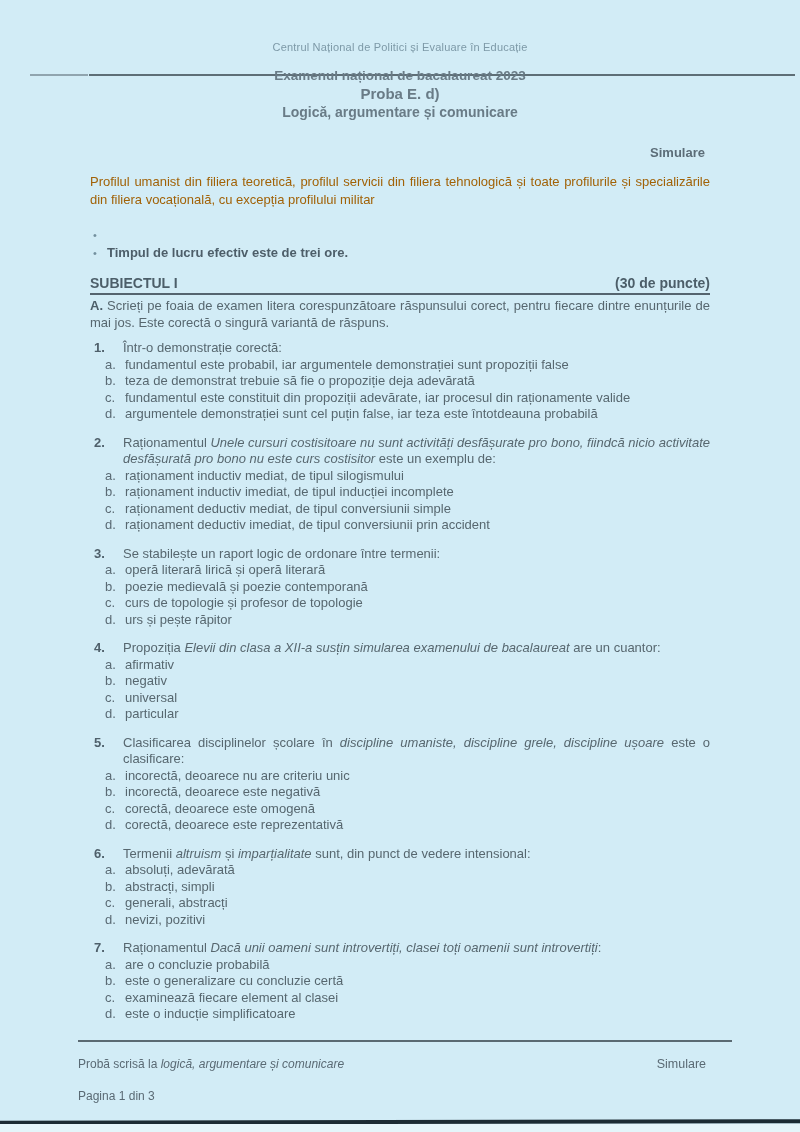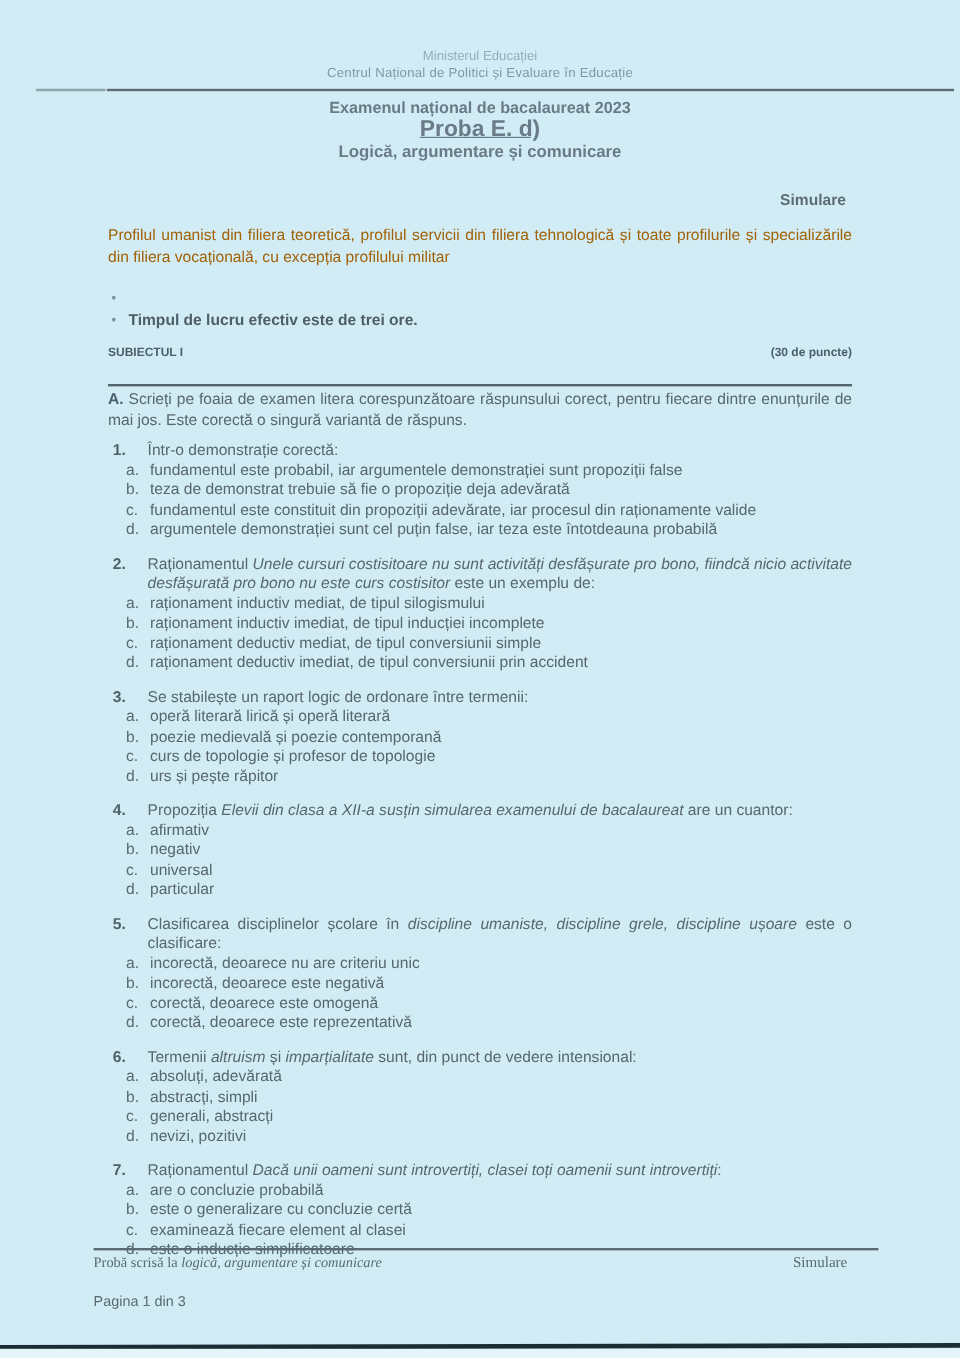--- a/index.html
+++ b/index.html
@@ -18,64 +18,63 @@
   
   .hdr-dash{position:absolute;top:74px;left:30px;width:58px;border-top:2px solid rgba(90,106,114,.55);}
   .hdr-rule{position:absolute;top:74px;left:89px;width:706px;height:2px;background:#5e6e76;}
   
   .content{position:absolute;left:90px;top:40px;width:620px;}
   .ministry{text-align:center;line-height:14px;}
   .ministry .l1{font-size:11px;color:#93adba;}
   .ministry .l2{font-size:11px;color:#7d99a7;letter-spacing:.2px;}
   .examhead{text-align:center;margin-top:13px;color:#697b86;font-weight:700;}
   .examhead .t1{font-size:13.5px;line-height:17px;}
-  .examhead .t2{font-size:19px;line-height:19px;text-decoration:underline;}
+  .examhead .t2{font-size:15px;line-height:19px;}
   .examhead .t3{font-size:14px;line-height:18px;}
   .simulare-top{ text-align:right;font-weight:700;font-size:13px;color:#5c6d78;margin-top:24px;padding-right:5px;}
   .profile{margin-top:13px;font-size:13px;line-height:18px;text-align:justify;color:#a16207;}
   .notes{margin-top:17px;}
   .note{display:flex;font-size:13px;line-height:18px;font-weight:700;color:#4d5e69;}
   .note .b{width:14px;padding-left:3px;font-weight:400;color:#73909e;font-size:11px;}
   .sect{display:flex;justify-content:space-between;margin-top:13px;
-        font-weight:700;font-size:10px;color:#4c5e69;
-        border-bottom:2px solid #54646e;padding-bottom:20px;}
+        font-weight:700;font-size:14px;color:#4c5e69;
+        border-bottom:2px solid #54646e;padding-bottom:2px;}
   .instr{font-size:13px;line-height:17px;text-align:justify;margin-top:2px;color:#57676f;}
   .instr .a{font-weight:700;color:#4c5e69;}
   
   .questions{margin-top:9px;}
   .q{margin-bottom:12px;}
   .q-head{display:flex;font-size:13px;line-height:16.5px;}
   .q-num{width:33px;font-weight:700;padding-left:4px;color:#4f606b;box-sizing:border-box;}
   .q-stem{flex:1;text-align:justify;}
   .q-stem i{font-style:italic;}
   .opt{display:flex;font-size:13px;line-height:16.5px;}
   .opt .sp{width:15px;}
   .opt-letter{width:20px;color:#5a6a74;}
   .opt-text{flex:1;}
   
   .footer{position:absolute;left:78px;top:1040px;width:654px;font-size:12px;color:#5a6a74;}
   .footer-rule{border-top:2px solid #5a6a72;}
-  .footer-row{display:flex;justify-content:space-between;margin-top:3px;line-height:15px;font-family:Liberation Serif, serif;}
+  .footer-row{display:flex;justify-content:space-between;margin-top:15px;line-height:15px;}
   .footer-row .rt{padding-right:26px;font-size:12.5px;}
   .footer-page{text-align:left;margin-top:17px;line-height:15px;}
   .bottom-edge{position:absolute;top:1120px;left:-4px;width:810px;height:4px;background:#1c2c34;transform:rotate(-0.12deg);}
   .bottom-strip{position:absolute;top:1124px;left:0;right:0;height:8px;background:#e4f5fa;}
 </style>
 </head>
 <body>
 
 <div class="page">
 
   <div class="hdr-dash"></div>
   <div class="hdr-rule"></div>
 
   <div class="content">
 
     <div class="ministry">
-      <div class="l1">Ministerul Educației</div>
       <div class="l2">Centrul Național de Politici și Evaluare în Educație</div>
     </div>
 
     <div class="examhead">
       <div class="t1">Examenul național de bacalaureat 2023</div>
       <div class="t2">Proba E. d)</div>
       <div class="t3">Logică, argumentare și comunicare</div>
     </div>
 
     <div class="simulare-top">Simulare</div>

